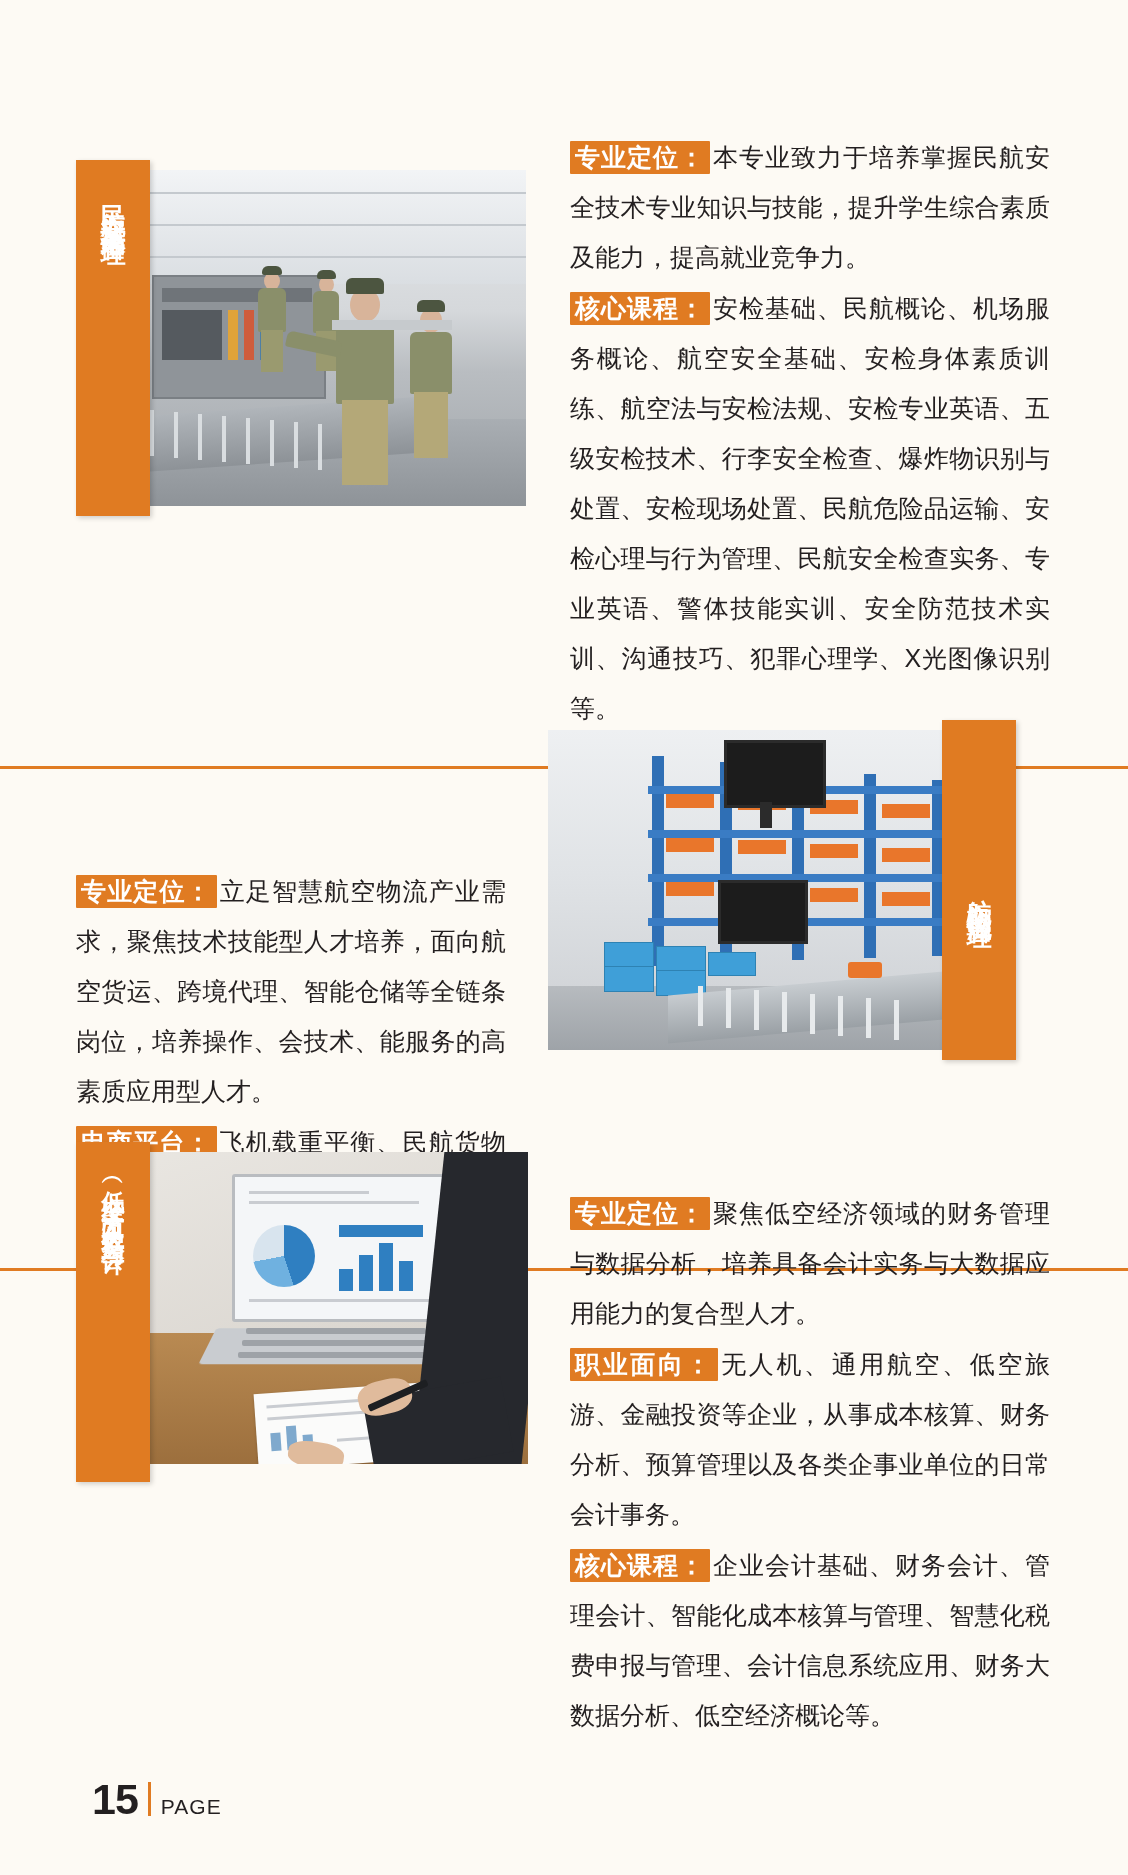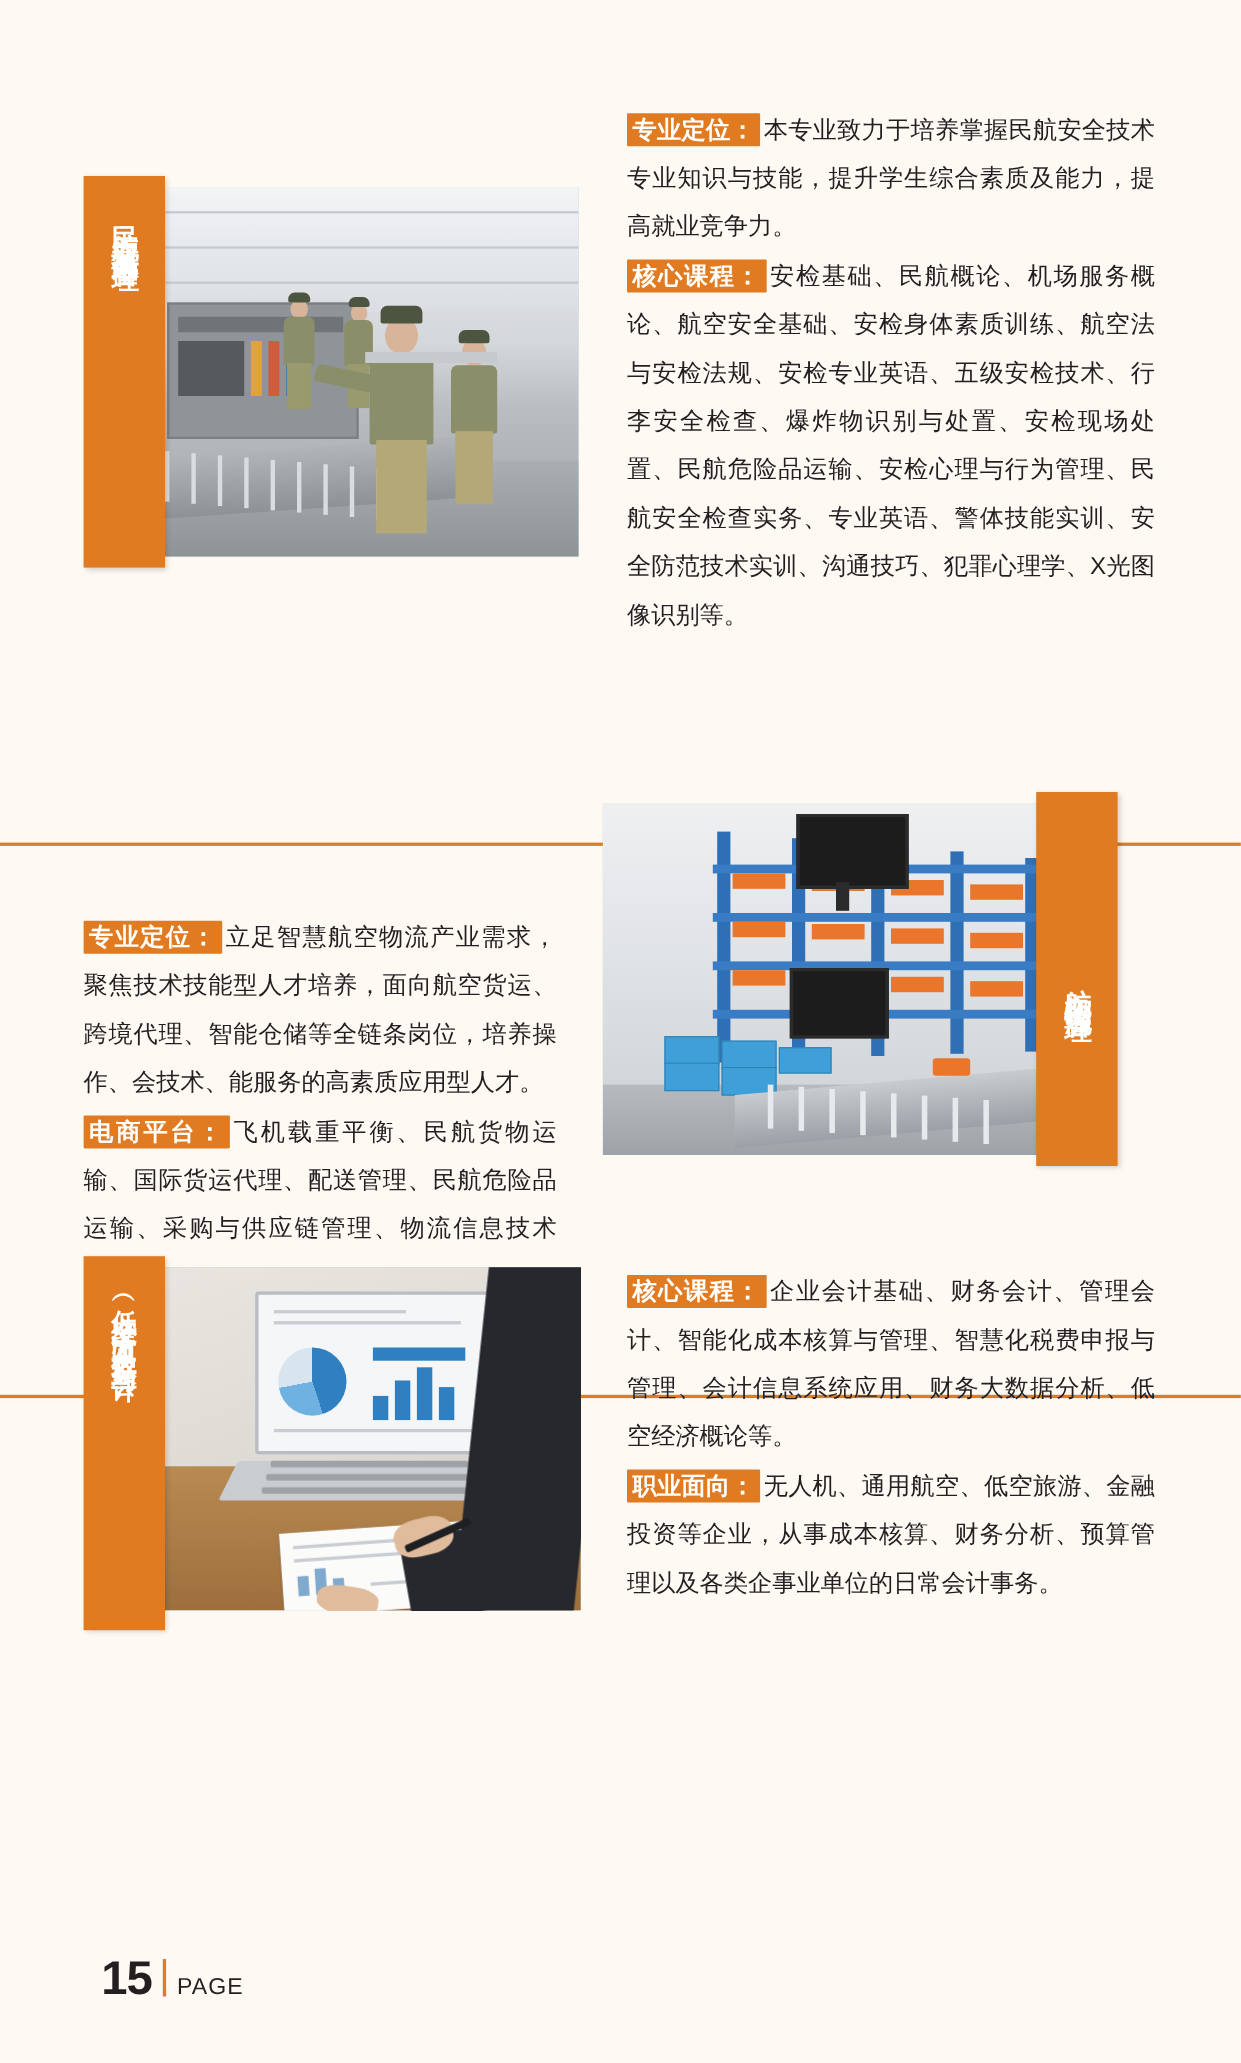--- a/index.html
+++ b/index.html
@@ -58,24 +58,25 @@
     box-sizing: border-box;
     display: flex;
     justify-content: flex-start;
     align-items: center;
     box-shadow: 2px 2px 5px rgba(0,0,0,0.18);
   }
 
   
   .textcol {
     position: absolute;
-    font-size: 22px;
+    font-size: 25px;
     line-height: 2.0;
     color: #231f20;
     text-align: justify;
+    margin-top: 36px;
   }
   .textcol p {
     margin: 0 0 1px 0;
     text-indent: 0;
   }
   .tag {
     background: #e07b22;
     color: #fff;
     font-weight: bold;
     padding: 2px 5px 3px 5px;
@@ -339,24 +340,27 @@
           <div class="acc-hand" style="left:222px; top:228px; width:54px; height:34px; transform:rotate(-14deg);"></div>
           <div class="acc-pen" style="left:230px; top:240px; width:64px; height:7px; transform:rotate(-24deg);"></div>
           <div class="acc-hand" style="left:152px; top:290px; width:56px; height:26px; transform:rotate(8deg);"></div>
         </div>
       </div>
       <div class="vtitle" style="left:0; top:0; width:74px; height:340px; font-size:23px;">（低空经济方向）大数据与会计</div>
     </div>
 
     <div class="textcol" style="left:570px; top:-120px; width:480px;">
       <p>
+        <span class="tag">专业定位：</span><span>聚焦低空经济领域的财务管理与数据分析，培养具备会计实务与大数据应用能力的复合型人才。</span>
+      </p>
+      <p>
+        <span class="tag">职业面向：</span><span>无人机、通用航空、低空旅游、金融投资等企业，从事成本核算、财务分析、预算管理以及各类企事业单位的日常会计事务。</span>
+      </p>
+      <p>
         <span class="tag">核心课程：</span><span>企业会计基础、财务会计、管理会计、智能化成本核算与管理、智慧化税费申报与管理、会计信息系统应用、财务大数据分析、低空经济概论等。</span>
-      </p>
-      <p>
-        <span class="tag">职业面向：</span><span>无人机、通用航空、低空旅游、金融投资等企业，从事成本核算、财务分析、预算管理以及各类企事业单位的日常会计事务。</span>
       </p>
     </div>
   </div>
 
   <div class="footer" style="left:92px; top:1775px;">
     <span class="num">15</span>
     <span class="bar"></span>
     <span class="lbl">PAGE</span>
   </div>
 

